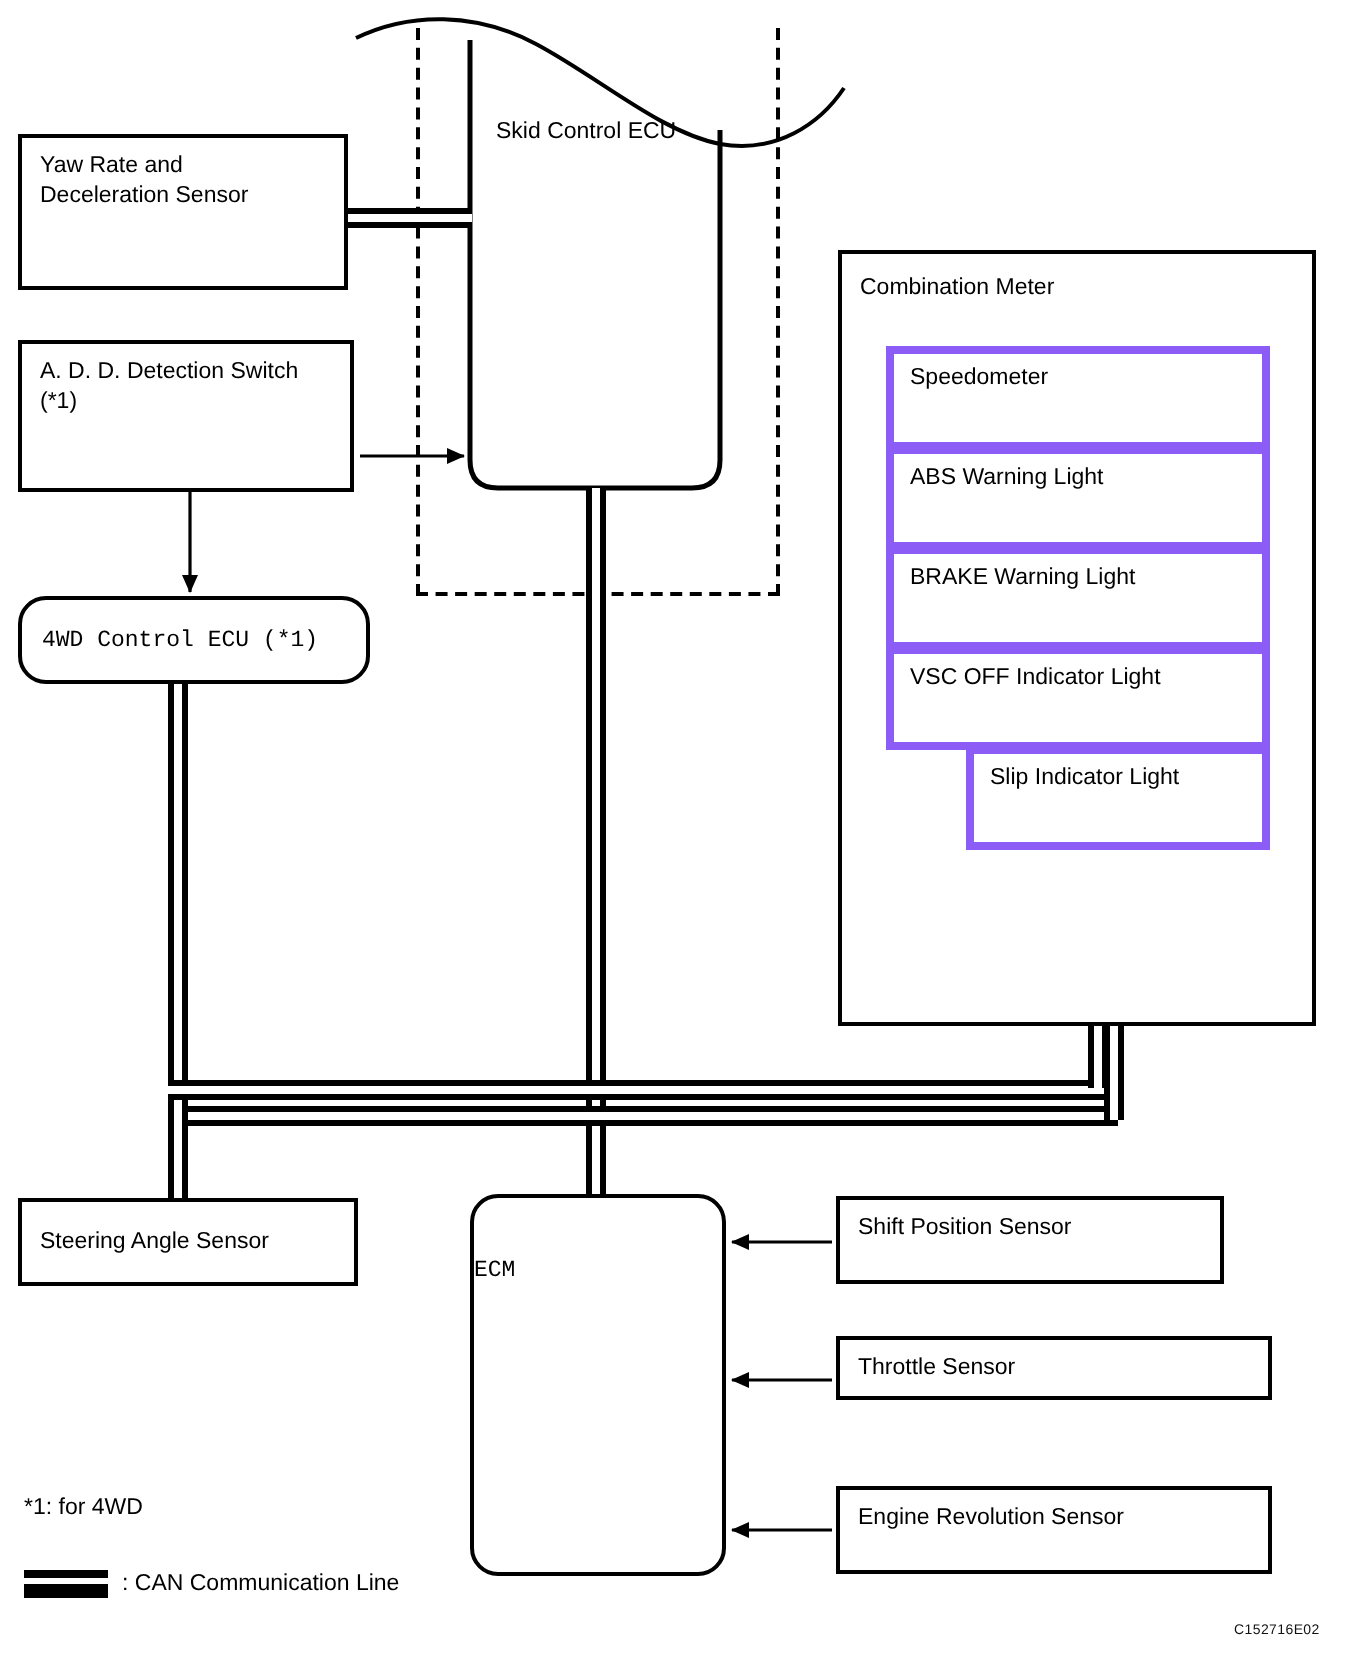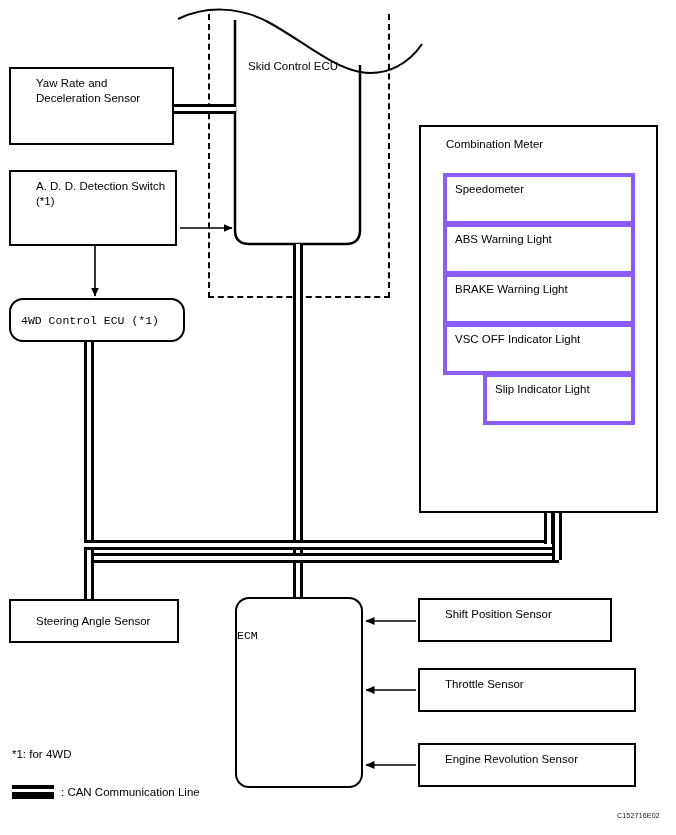--- a/index.html
+++ b/index.html
@@ -33,21 +33,20 @@
   .box-label {
     position: absolute;
     font-size: 11.5px;
     line-height: 15px;
     white-space: pre-line;
     color: #000;
   }
   .label-tl {
     left: 9px;
     top: 7px;
-    margin-left: 16px;
   }
   .label-center {
     left: 0;
     right: 0;
     text-align: left;
   }
   
   #wire-layer {
     position: absolute;
     left: 0;
@@ -225,21 +224,21 @@
   </div>
 
   <div class="box rounded" style="left:235px; top:597px; width:128px; height:191px;">
     <div class="box-label label-center" style="top:29px;">ECM</div>
   </div>
 
   <div class="box" style="left:418px; top:598px; width:194px; height:44px;">
     <div class="box-label label-tl">Shift Position Sensor</div>
   </div>
 
-  <div class="box" style="left:418px; top:668px; width:218px; height:44px;">
+  <div class="box" style="left:418px; top:668px; width:218px; height:32px;">
     <div class="box-label label-tl">Throttle Sensor</div>
   </div>
 
   <div class="box" style="left:418px; top:743px; width:218px; height:44px;">
     <div class="box-label label-tl">Engine Revolution Sensor</div>
   </div>
 
   <div class="legend-note" style="left:12px; top:748px;">*1: for 4WD</div>
 
   <div class="legend-row" style="left:12px; top:785px;">

